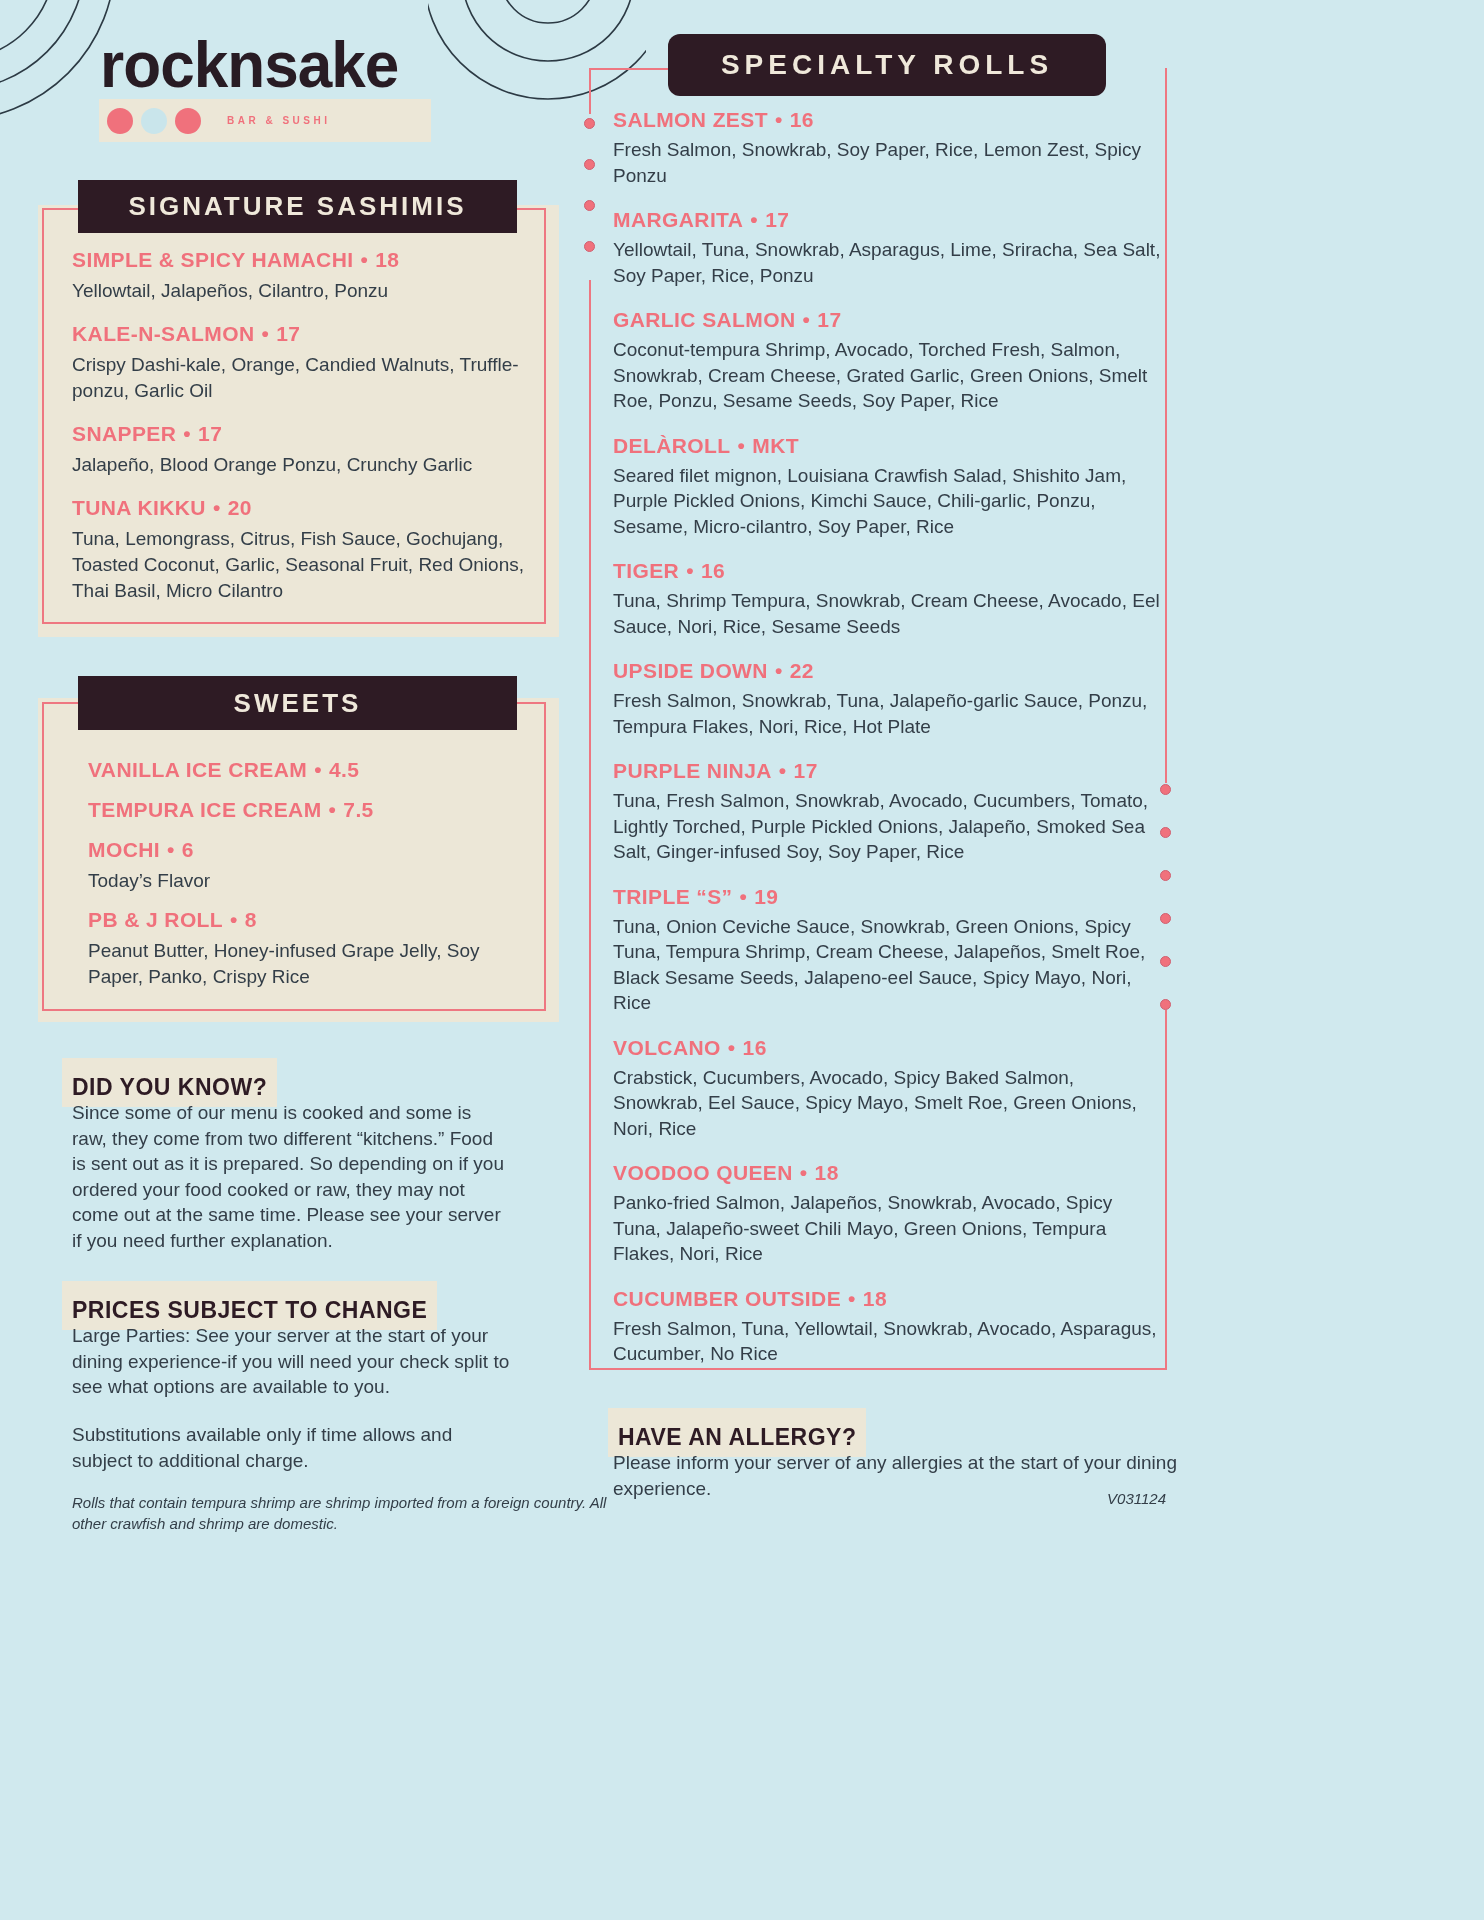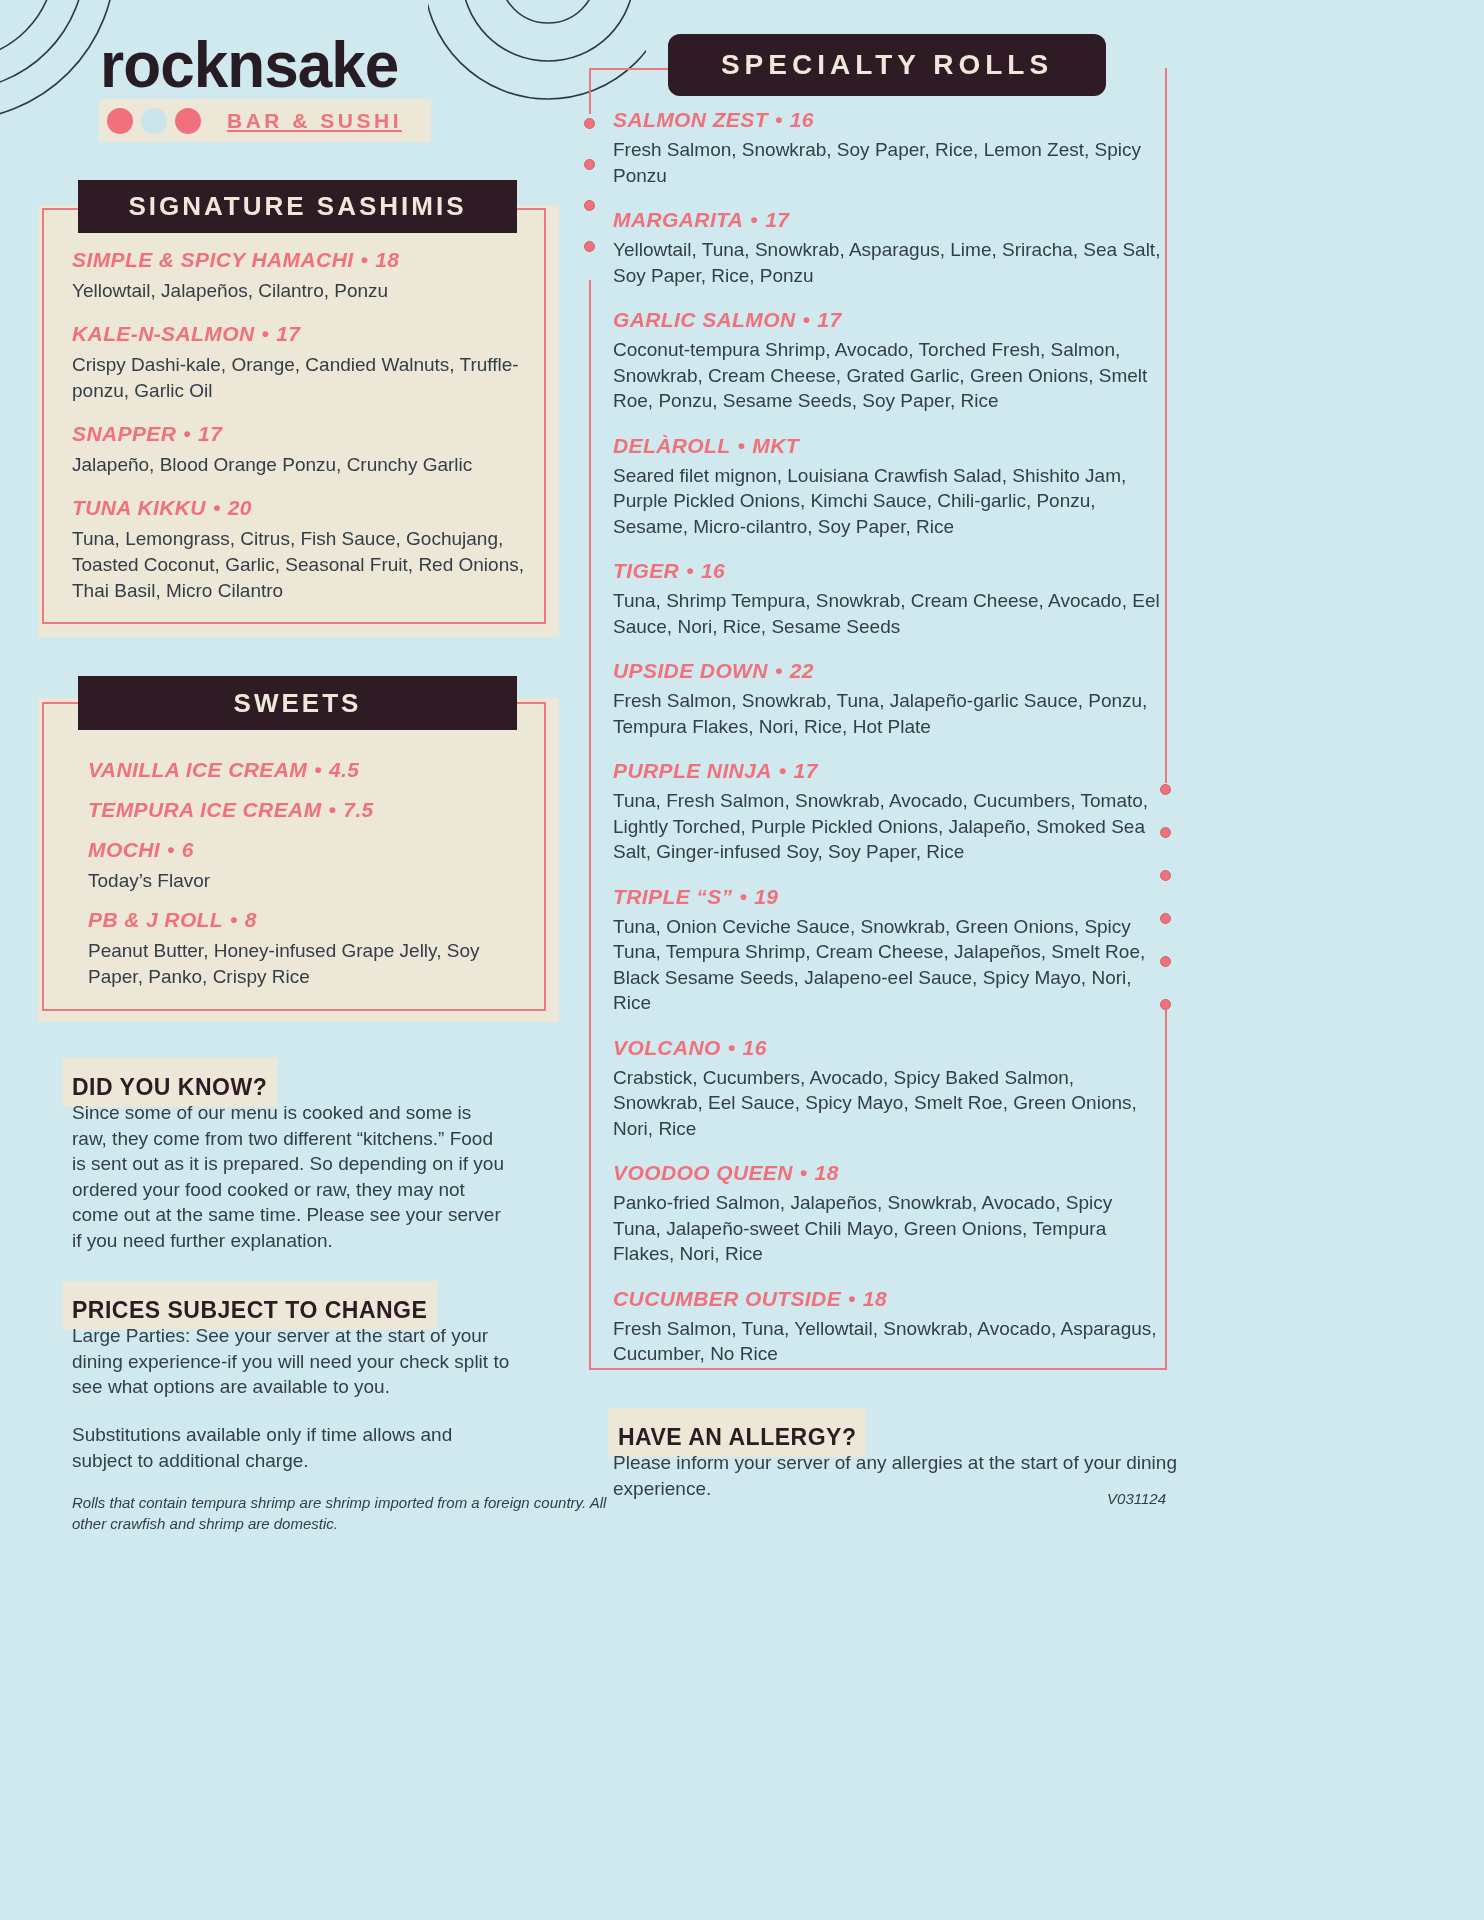--- a/index.html
+++ b/index.html
@@ -34,38 +34,38 @@
     transform:scaleX(.97);transform-origin:left top;
   }
   .logo-banner{
     left:99px;top:99px;width:332px;height:43px;
     background:var(--cream);
     display:flex;align-items:center;gap:8px;padding-left:8px;
   }
   .logo-dot{width:26px;height:26px;border-radius:50%;}
   .logo-tag{
     margin-left:18px;
-    color:var(--coral);font-weight:700;font-size:21px;letter-spacing:3.5px;text-decoration:underline;
+    color:var(--coral);font-weight:700;font-size:10px;letter-spacing:3.5px;
   }
 
   
   .card-bg{background:var(--cream);}
   .card-border{border:2px solid var(--coral-line);}
   .band{
     background:var(--dark);color:#efe8da;
     font-weight:700;text-align:center;
   }
   .band.sm{font-size:26px;letter-spacing:3px;text-align:center;}
   .band.lg{font-size:28px;letter-spacing:5px;}
 
   
   .items .item{margin-bottom:16px;}
   .items .item h3{
     font-size:21px;line-height:28px;font-weight:700;
-    color:var(--coral);letter-spacing:.4px;margin-bottom:4px;font-style:italic;
+    color:var(--coral);letter-spacing:.4px;margin-bottom:4px;
   }
   .items .item p{font-size:19px;line-height:26px;color:var(--body);}
   .items .item p:empty{display:none;}
   .items.sweets .item{margin-bottom:12px;margin-left:16px;}
   .items.rolls .item{margin-bottom:18px;}
   .items.rolls .item h3{line-height:28px;margin-bottom:3px;}
   .items.rolls .item p{line-height:25.5px;}
   .sep{margin:0 7px;}
 
   

